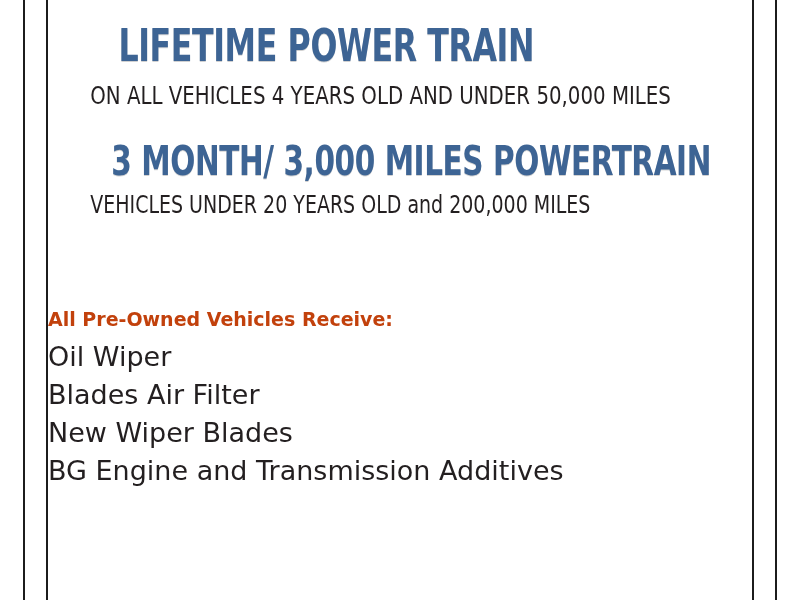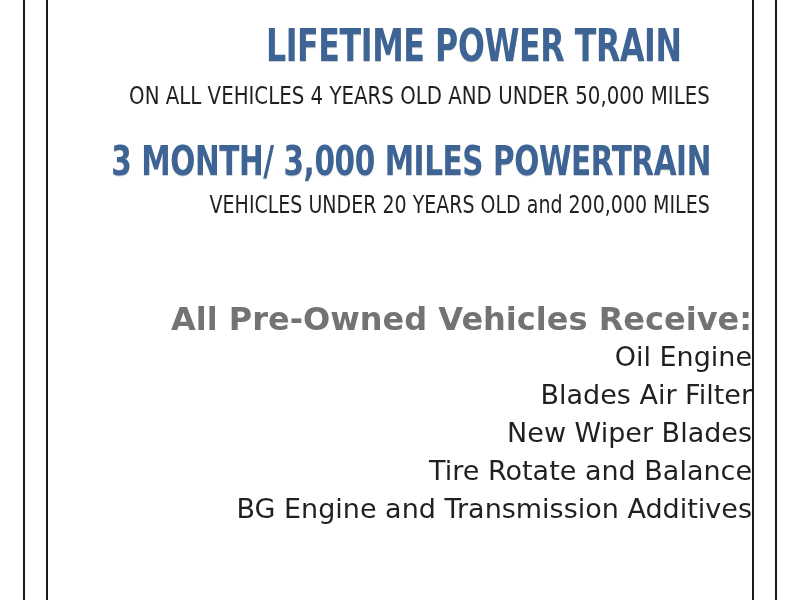--- a/index.html
+++ b/index.html
@@ -36,21 +36,21 @@
   .rule-inner-right { left: 752px; }
   .rule-outer-right { left: 775px; }
 
   
   .content {
     position: absolute;
     left: 48px;
     top: 0;
     width: 704px;
     height: 600px;
-    text-align: right;
+    text-align: left;
   }
 
   
   .headline {
     color: #3d6494;
     font-family: "DejaVu Sans Condensed", "Liberation Sans Narrow", "Liberation Sans", sans-serif;
     font-weight: 700;
     letter-spacing: -0.5px;
     white-space: nowrap;
     line-height: 1;
@@ -103,27 +103,26 @@
   }
 
   
   .services {
     position: absolute;
     top: 300px;
     left: 0;
     width: 704px;
   }
   .services-heading {
-    color: #737373;
+    color: #c2410c;
     font-family: "DejaVu Sans", "Liberation Sans", sans-serif;
     font-weight: 700;
-    font-size: 32px;
+    font-size: 19px;
     line-height: 38px;
     white-space: nowrap;
-    padding-left: 20px;
   }
   .service-item {
     color: #231f20;
     font-family: "DejaVu Sans", "Liberation Sans", sans-serif;
     font-weight: 400;
     font-size: 27px;
     line-height: 38px;
     white-space: nowrap;
   }
 </style>
@@ -144,22 +143,21 @@
     <div class="subhead" id="subhead-1">ON ALL VEHICLES 4 YEARS OLD AND UNDER 50,000 MILES</div>
 
     <div class="headline" id="headline-2">3 MONTH/ 3,000 MILES POWERTRAIN</div>
 
     <div class="subhead" id="subhead-2">VEHICLES UNDER 20 YEARS OLD and 200,000 MILES</div>
 
     <div class="services">
 
       <div class="services-heading">All Pre-Owned Vehicles Receive:</div>
 
-      <div class="service-item">Oil Engine</div>
+      <div class="service-item">Oil Wiper</div>
       <div class="service-item">Blades Air Filter</div>
       <div class="service-item">New Wiper Blades</div>
-      <div class="service-item">Tire Rotate and Balance</div>
       <div class="service-item">BG Engine and Transmission Additives</div>
 
     </div>
 
   </div>
 </div>
 
 </body></html>

